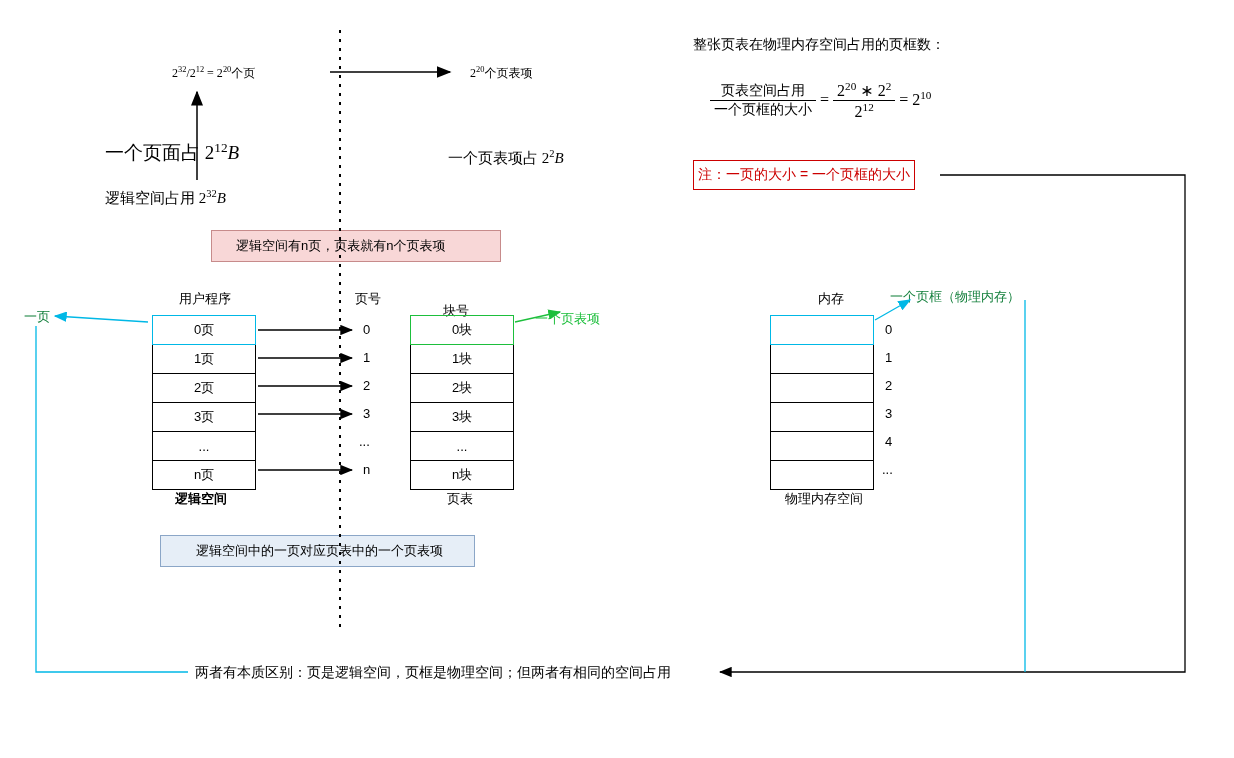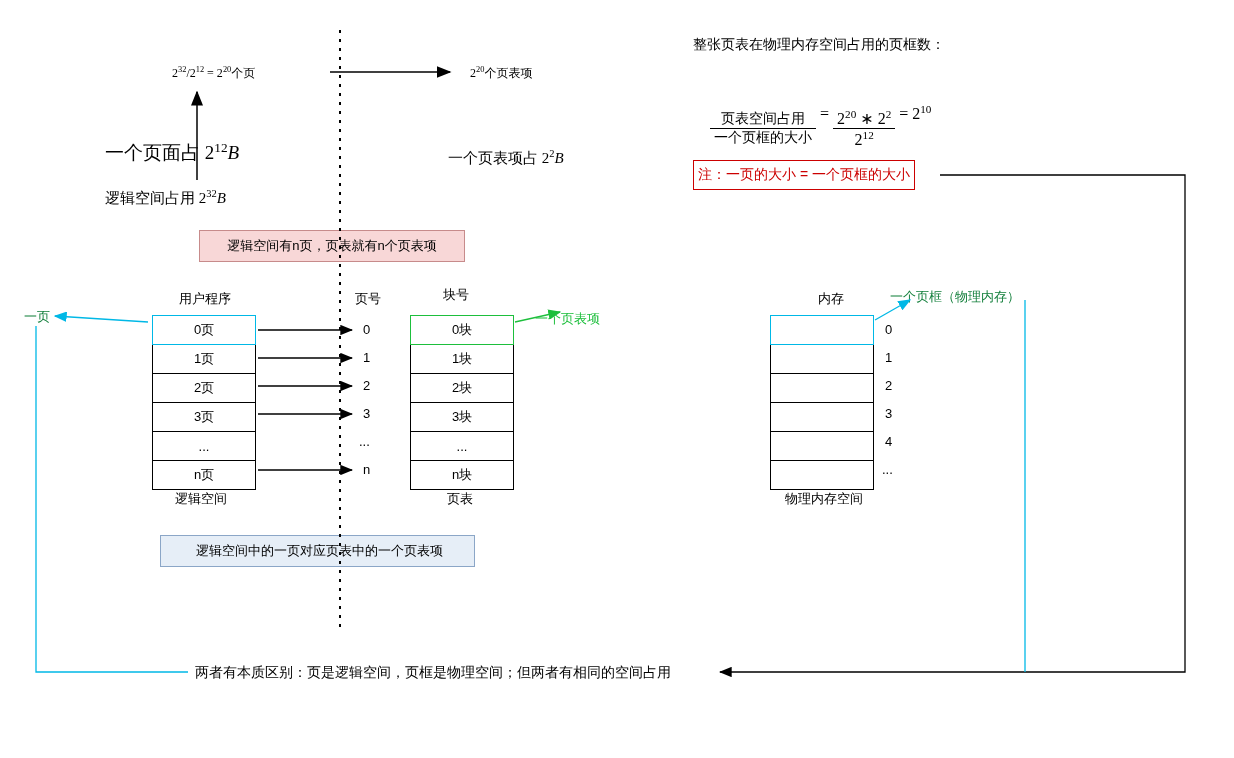--- a/index.html
+++ b/index.html
@@ -1,30 +1,30 @@
 <!DOCTYPE html>
 <html><head>
 <meta charset="utf-8">
 <style>
   html,body{margin:0;padding:0;font-family:"Microsoft YaHei",Arial,sans-serif;font-size:13px;color:#000;background:#fff;}
   .canvas{position:relative;width:1234px;height:758px;}
   .txt{position:absolute;white-space:nowrap;}
   .math{font-family:"Cambria Math","Times New Roman",serif;font-size:12px;}
-  .box-pink{position:absolute;background:#F8D7D7;border:1px solid #C78B8B;padding:6px 12px;text-align:center;}
+  .box-pink{position:absolute;background:#F8D7D7;border:1px solid #C78B8B;padding:6px 24px;margin-left:12px;}
   .box-blue{position:absolute;background:#E6EEF7;border:1px solid #8BA6C7;padding:6px 12px;text-align:center;}
   .box-red{position:absolute;border:1px solid #C00;padding:5px 4px;color:#C00;}
   .tbl{position:absolute;border-collapse:collapse;}
   .tbl td{border:1px solid #000;width:100px;height:26px;text-align:center;font-size:13px;}
   .tbl td.cyan{border:1px solid #00B8E6;}
   .tbl td.green{border:1px solid #1DBF3C;}
   .cyan-text{color:#15803d;}
   .green-text{color:#1DBF3C;}
   sup{font-size:0.7em;}
   .frac{display:inline-block;vertical-align:middle;text-align:center;}
-  .frac .num{display:block;border-bottom:1.2px solid #000;padding:0 4px;margin-top:28px;}
+  .frac .num{display:block;border-bottom:1.2px solid #000;padding:0 4px;}
   .frac .den{display:block;padding:0 4px;}
   svg{position:absolute;top:0;left:0;pointer-events:none;}
 </style>
 </head>
 <body>
 
 <div class="canvas">
 
   <div class="txt math" style="left:172px;top:65px;">2<sup>32</sup>/2<sup>12</sup> = 2<sup>20</sup>个页</div>
   <div class="txt math" style="left:470px;top:65px;">2<sup>20</sup>个页表项</div>
@@ -38,21 +38,21 @@
     <span> = </span>
     <span class="frac"><span class="num">2<sup>20</sup> ∗ 2<sup>2</sup></span><span class="den">2<sup>12</sup></span></span>
     <span> = 2<sup>10</sup></span>
   </div>
   <div class="box-red" style="left:693px;top:160px;font-size:14px;">注：一页的大小 = 一个页框的大小</div>
 
   <div class="box-pink" style="left:199px;top:230px;width:240px;">逻辑空间有n页，页表就有n个页表项</div>
 
   <div class="txt" style="left:179px;top:290px;">用户程序</div>
   <div class="txt" style="left:355px;top:290px;">页号</div>
-  <div class="txt" style="left:443px;top:286px;">块号</div>
+  <div class="txt" style="left:443px;top:302px;">块号</div>
   <div class="txt" style="left:818px;top:290px;">内存</div>
 
   <div class="txt cyan-text" style="left:24px;top:308px;">一页</div>
   <div class="txt green-text" style="left:535px;top:310px;">一个页表项</div>
   <div class="txt cyan-text" style="left:890px;top:288px;">一个页框（物理内存）</div>
 
   <table class="tbl" style="left:152px;top:315px;">
     <tbody>
         <tr>
           <td class="cyan">0页</td>
@@ -67,21 +67,21 @@
           <td>3页</td>
         </tr>
     <tr>
           <td>...</td>
         </tr>
     <tr>
           <td>n页</td>
         </tr>
   </tbody>
     </table>
-  <div class="txt" style="left:175px;top:490px;">逻辑空间</div>
+  <div class="txt" style="left:175px;top:490px;font-weight:bold;">逻辑空间</div>
 
   <div class="txt" style="left:363px;top:322px;">0</div>
   <div class="txt" style="left:363px;top:350px;">1</div>
   <div class="txt" style="left:363px;top:378px;">2</div>
   <div class="txt" style="left:363px;top:406px;">3</div>
   <div class="txt" style="left:359px;top:434px;">...</div>
   <div class="txt" style="left:363px;top:462px;">n</div>
 
   <table class="tbl" style="left:410px;top:315px;">
     <tbody>

